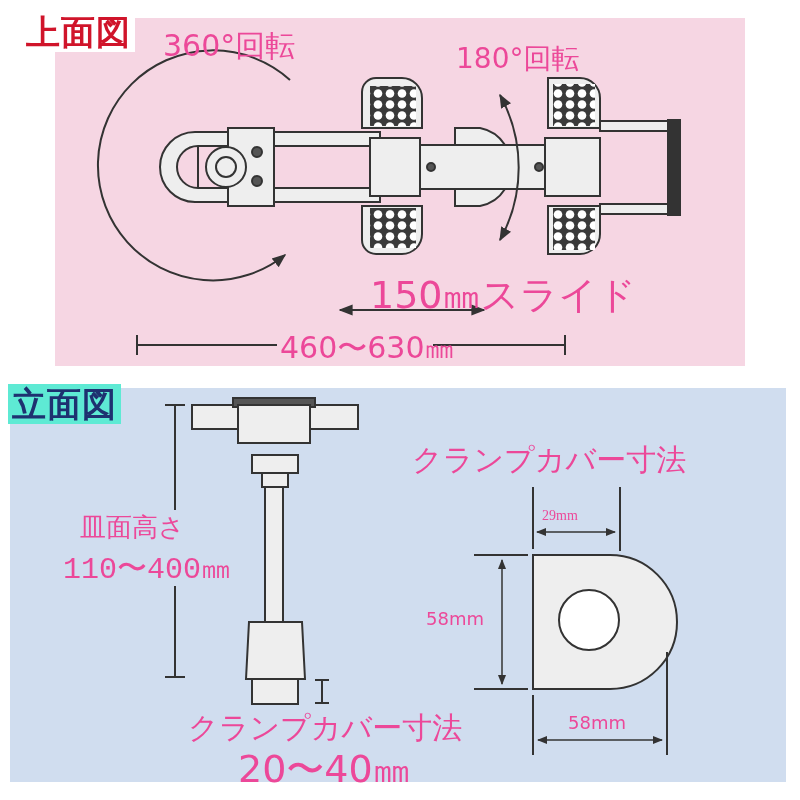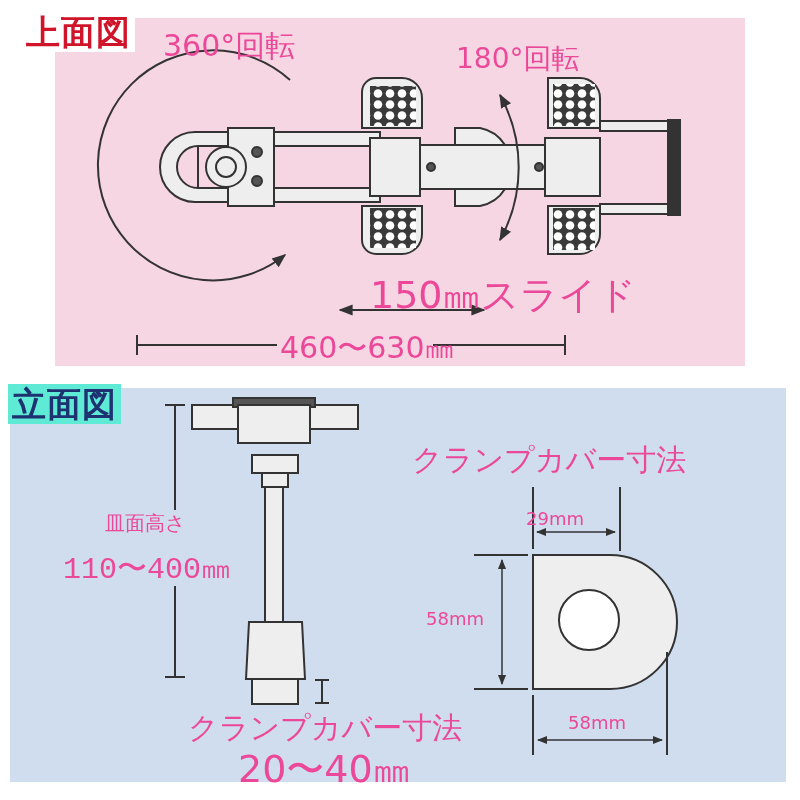--- a/index.html
+++ b/index.html
@@ -116,22 +116,22 @@
 </svg>
 
 <div class="section-title" id="top-title">上面図</div>
 <div class="section-title" id="elev-title">立面図</div>
 
 <div class="lbl" style="left:163px;top:26px;font-size:30px;">360°回転</div>
 <div class="lbl" style="left:426px;top:40px;font-size:28px;margin-left:30px;">180°回転</div>
 <div class="lbl" style="left:370px;top:270px;font-size:38px;">150㎜スライド</div>
 <div class="lbl" style="left:280px;top:328px;font-size:30px;">460〜630㎜</div>
 
-<div class="lbl" style="left:105px;top:510px;font-size:20px;">皿面高さ</div>
+<div class="lbl" style="left:80px;top:510px;font-size:26px;">皿面高さ</div>
 <div class="lbl" style="left:63px;top:548px;font-size:30px;font-family:Liberation Mono, monospace;">110〜400㎜</div>
 
 <div class="lbl" style="left:188px;top:708px;font-size:30px;">クランプカバー寸法</div>
 <div class="lbl" style="left:238px;top:744px;font-size:38px;">20〜40㎜</div>
 
 <div class="lbl" style="left:412px;top:440px;font-size:30px;">クランプカバー寸法</div>
-<div class="lbl" style="left:526px;top:508px;font-size:18px;">29mm</div>
+<div class="lbl" style="left:542px;top:508px;font-size:14px;font-family:Liberation Serif, serif;">29mm</div>
 <div class="lbl" style="left:426px;top:608px;font-size:18px;">58mm</div>
 <div class="lbl" style="left:568px;top:712px;font-size:18px;">58mm</div>
 
 </body></html>

